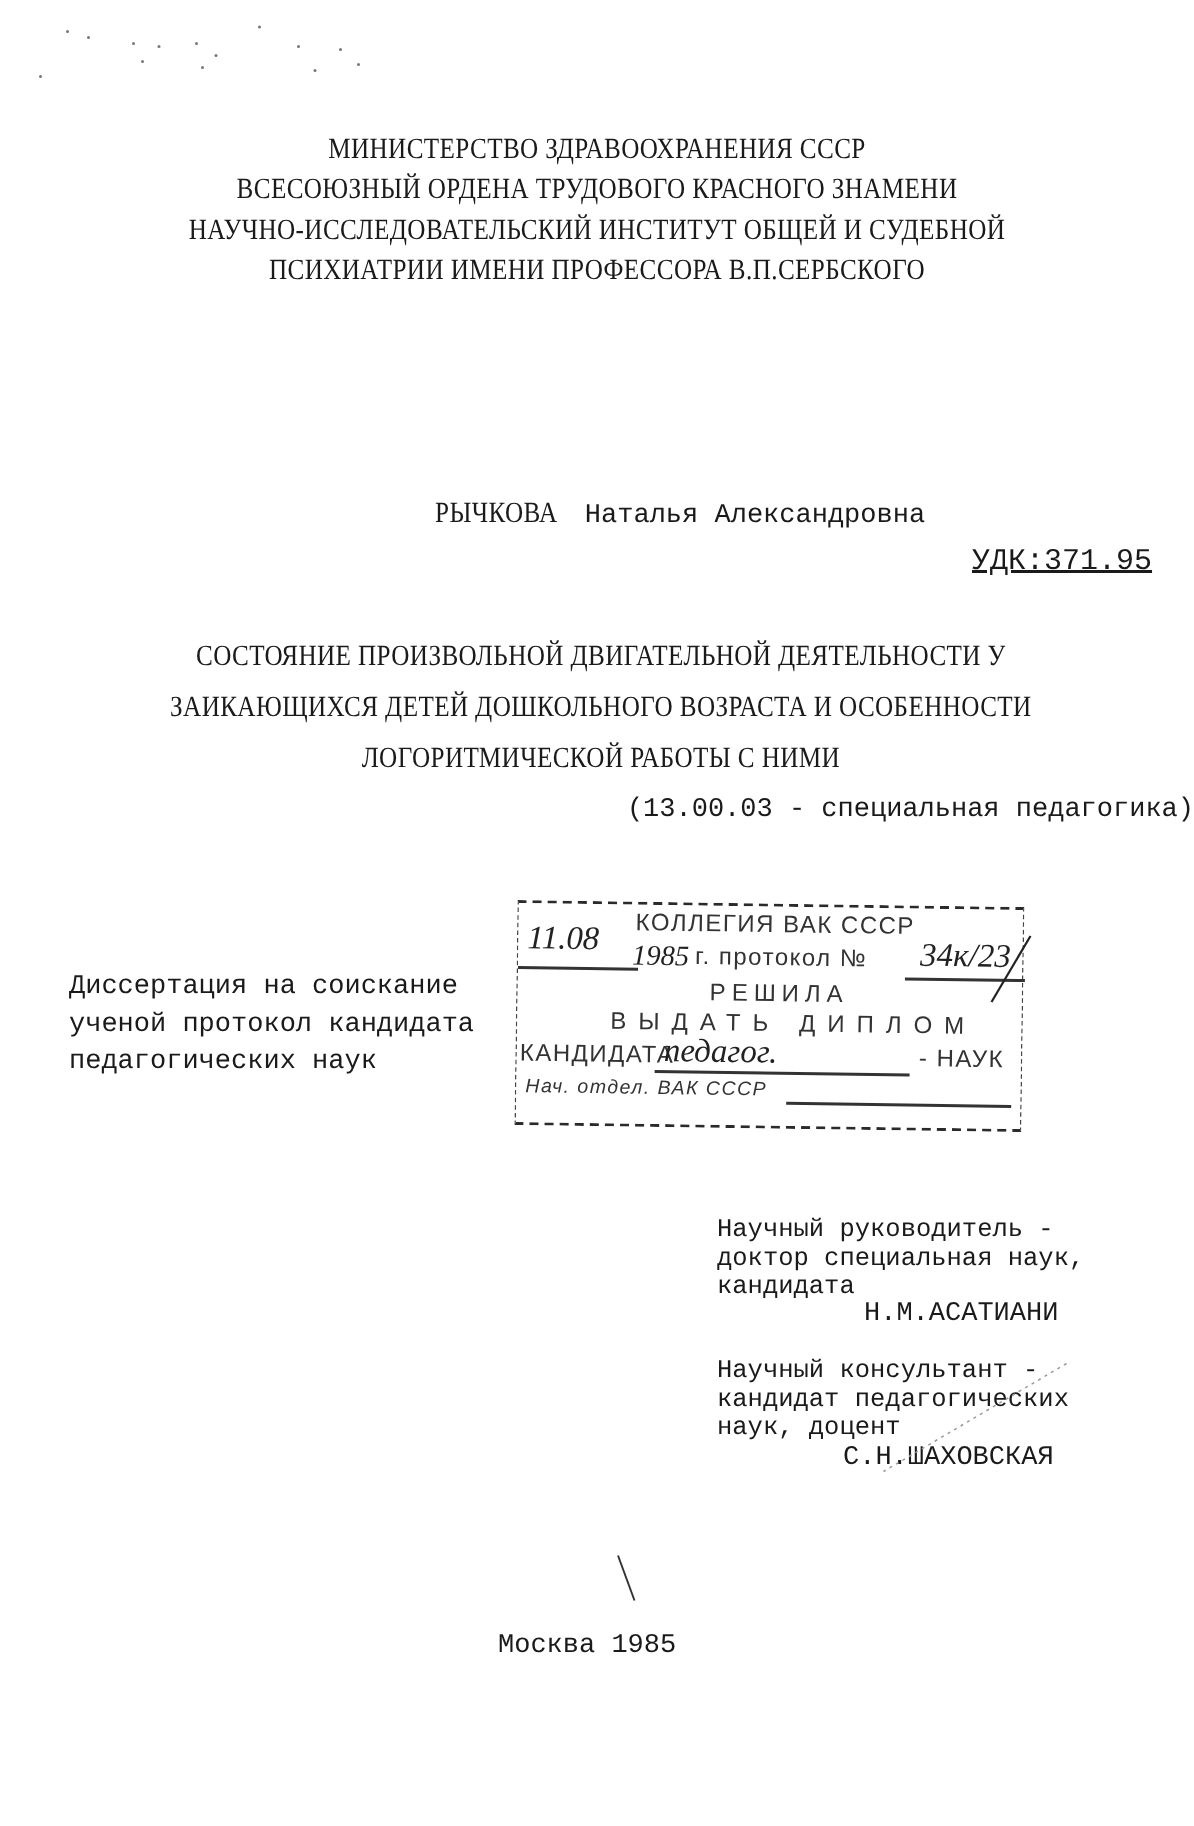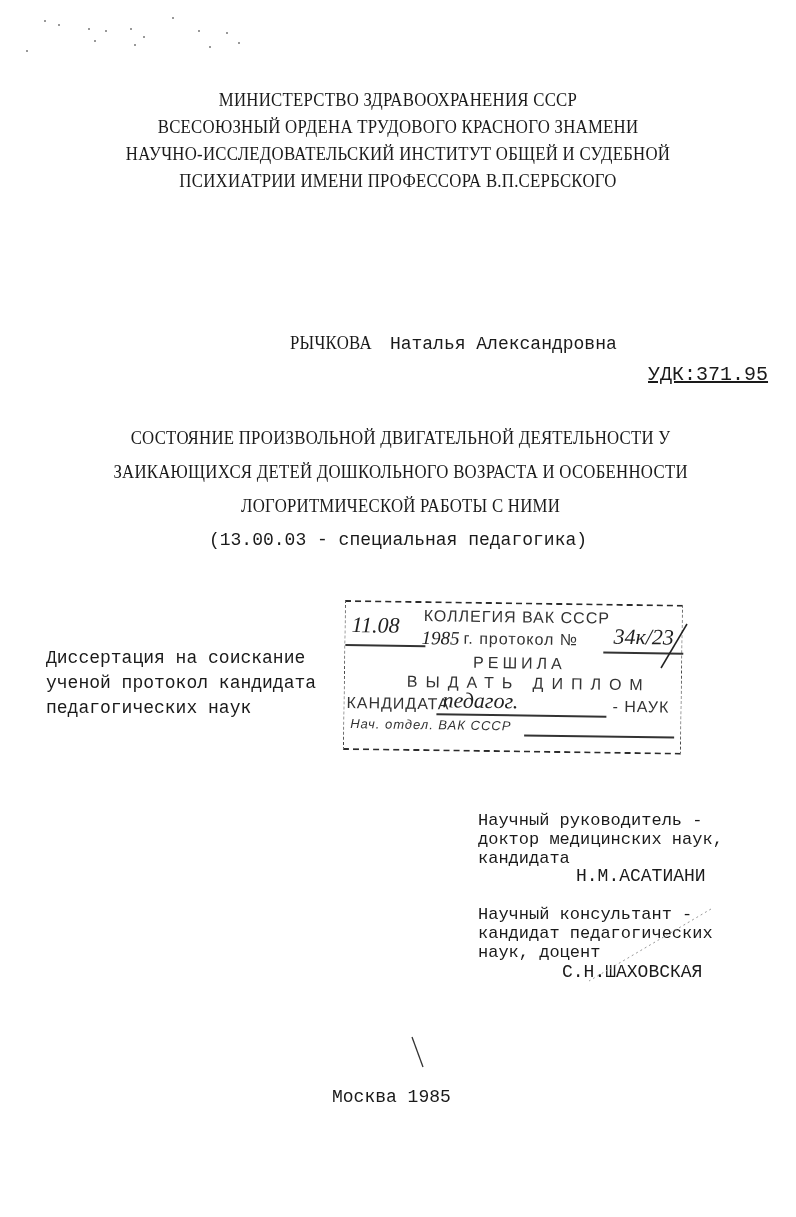--- a/index.html
+++ b/index.html
@@ -68,21 +68,21 @@
   <div class="abs" style="left:290px;top:332px;">
     <span class="caps" style="display:inline-block;transform-origin:left center;">РЫЧКОВА</span><span class="mono" style="margin-left:-6px;"> </span><span class="mono">Наталья Александровна</span>
   </div>
 
   <div class="abs mono" style="left:648px;top:363px;font-size:20px;text-decoration:underline;">УДК:371.95</div>
 
   <div id="title" class="abs center" style="top:421px;">
     <div class="line caps" style="padding-left:6px;">СОСТОЯНИЕ ПРОИЗВОЛЬНОЙ ДВИГАТЕЛЬНОЙ ДЕЯТЕЛЬНОСТИ У</div>
     <div class="line caps" style="padding-left:6px;">ЗАИКАЮЩИХСЯ ДЕТЕЙ ДОШКОЛЬНОГО ВОЗРАСТА И ОСОБЕННОСТИ</div>
     <div class="line caps" style="padding-left:6px;">ЛОГОРИТМИЧЕСКОЙ РАБОТЫ С НИМИ</div>
-    <div class="line mono" style="">(13.00.03 - специальная педагогика)</div>
+    <div class="line mono" style="text-align:right;">(13.00.03 - специальная педагогика)</div>
   </div>
 
   <div class="abs mono left-block">
     <div>Диссертация на соискание</div>
     <div>ученой протокол кандидата</div>
     <div>педагогических наук</div>
   </div>
 
   <div class="stamp">
     <span class="sl hand" style="left:6px;top:10px;">11.08</span>
@@ -101,21 +101,21 @@
     <span class="sl" style="left:6px;top:114px;font-size:13px;font-style:italic;">Нач. отдел. ВАК СССР</span>
     <span class="uline" style="left:180px;top:130px;width:150px;"></span>
   </div>
 
   <svg class="abs" style="left:655px;top:622px;" width="40" height="50">
     <line x1="32" y1="2" x2="6" y2="46" stroke="#222" stroke-width="1.5"></line>
   </svg>
 
   <div class="abs mono right-block" style="top:811px;">
     <div>Научный руководитель -</div>
-    <div>доктор медицинских наук,</div>
+    <div>доктор специальная наук,</div>
     <div>кандидата</div>
   </div>
   <div class="abs mono sig" style="left:576px;top:866px;">Н.М.АСАТИАНИ</div>
 
   <div class="abs mono right-block" style="top:905px;">
     <div>Научный консультант -</div>
     <div>кандидат педагогических</div>
     <div>наук, доцент</div>
   </div>
   <div class="abs mono sig" style="left:562px;top:962px;">С.Н.ШАХОВСКАЯ</div>

